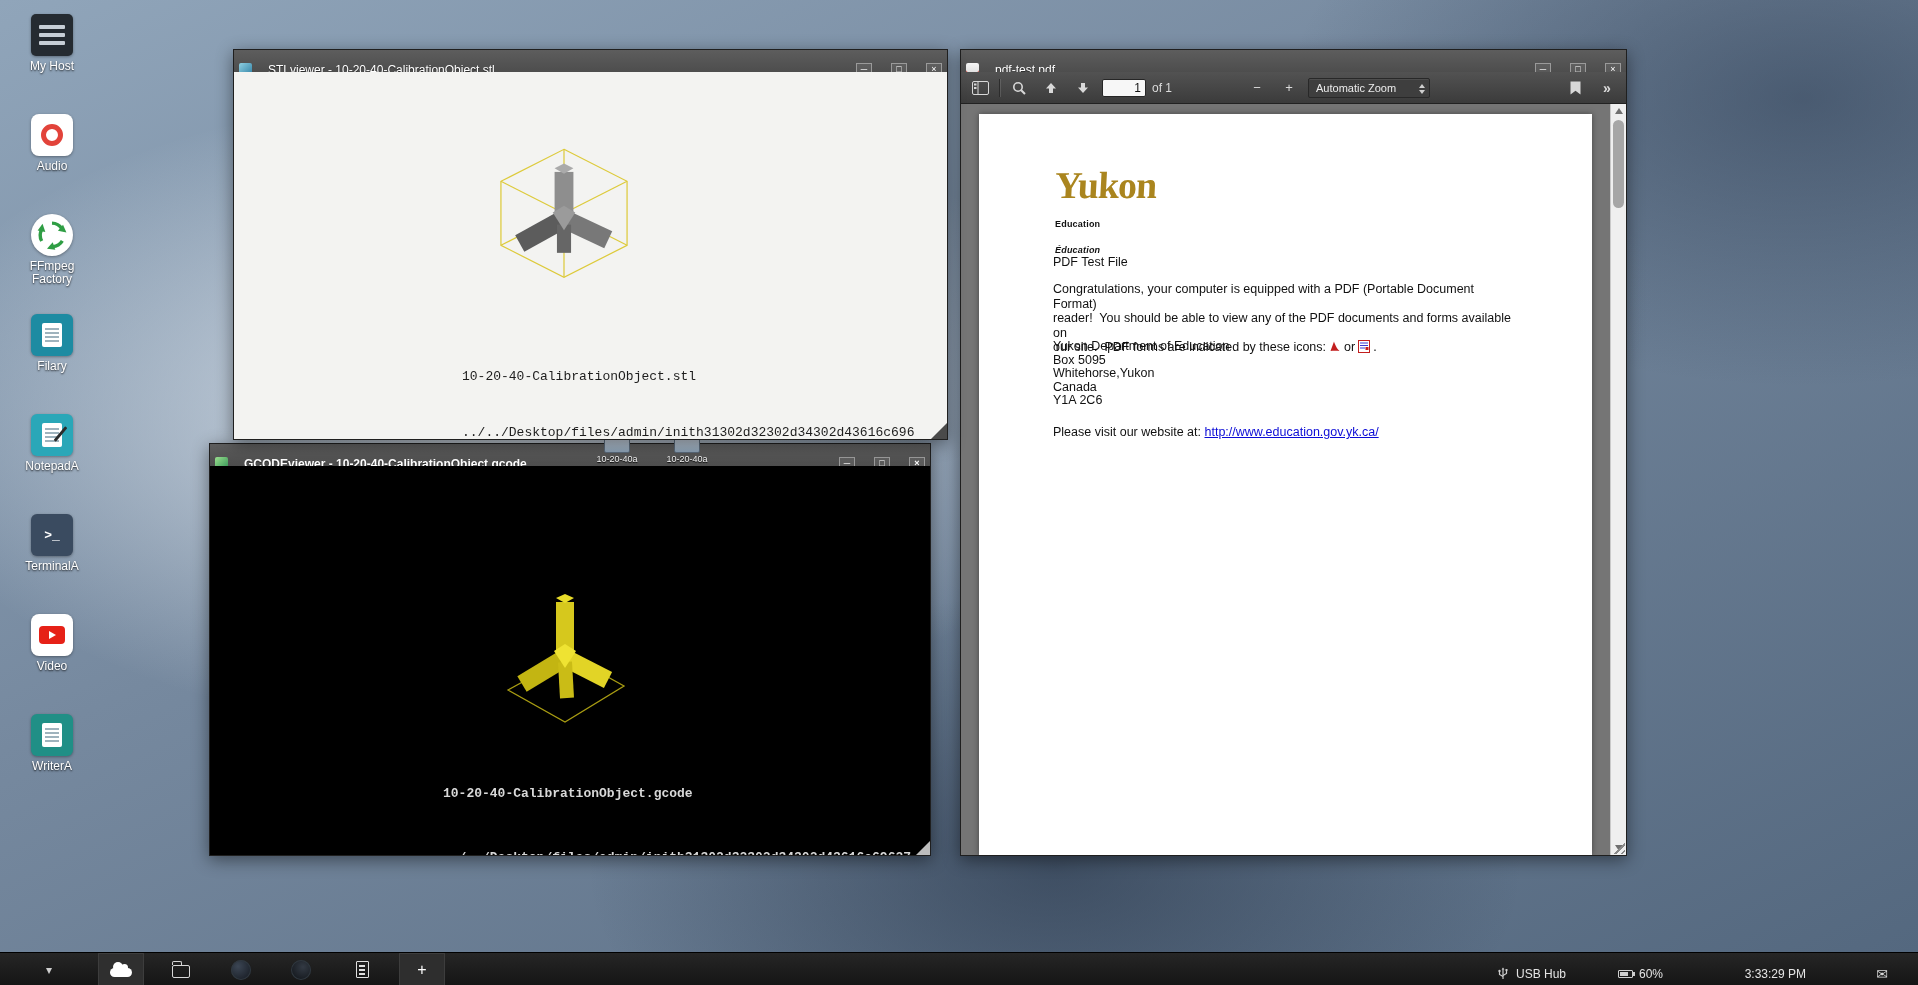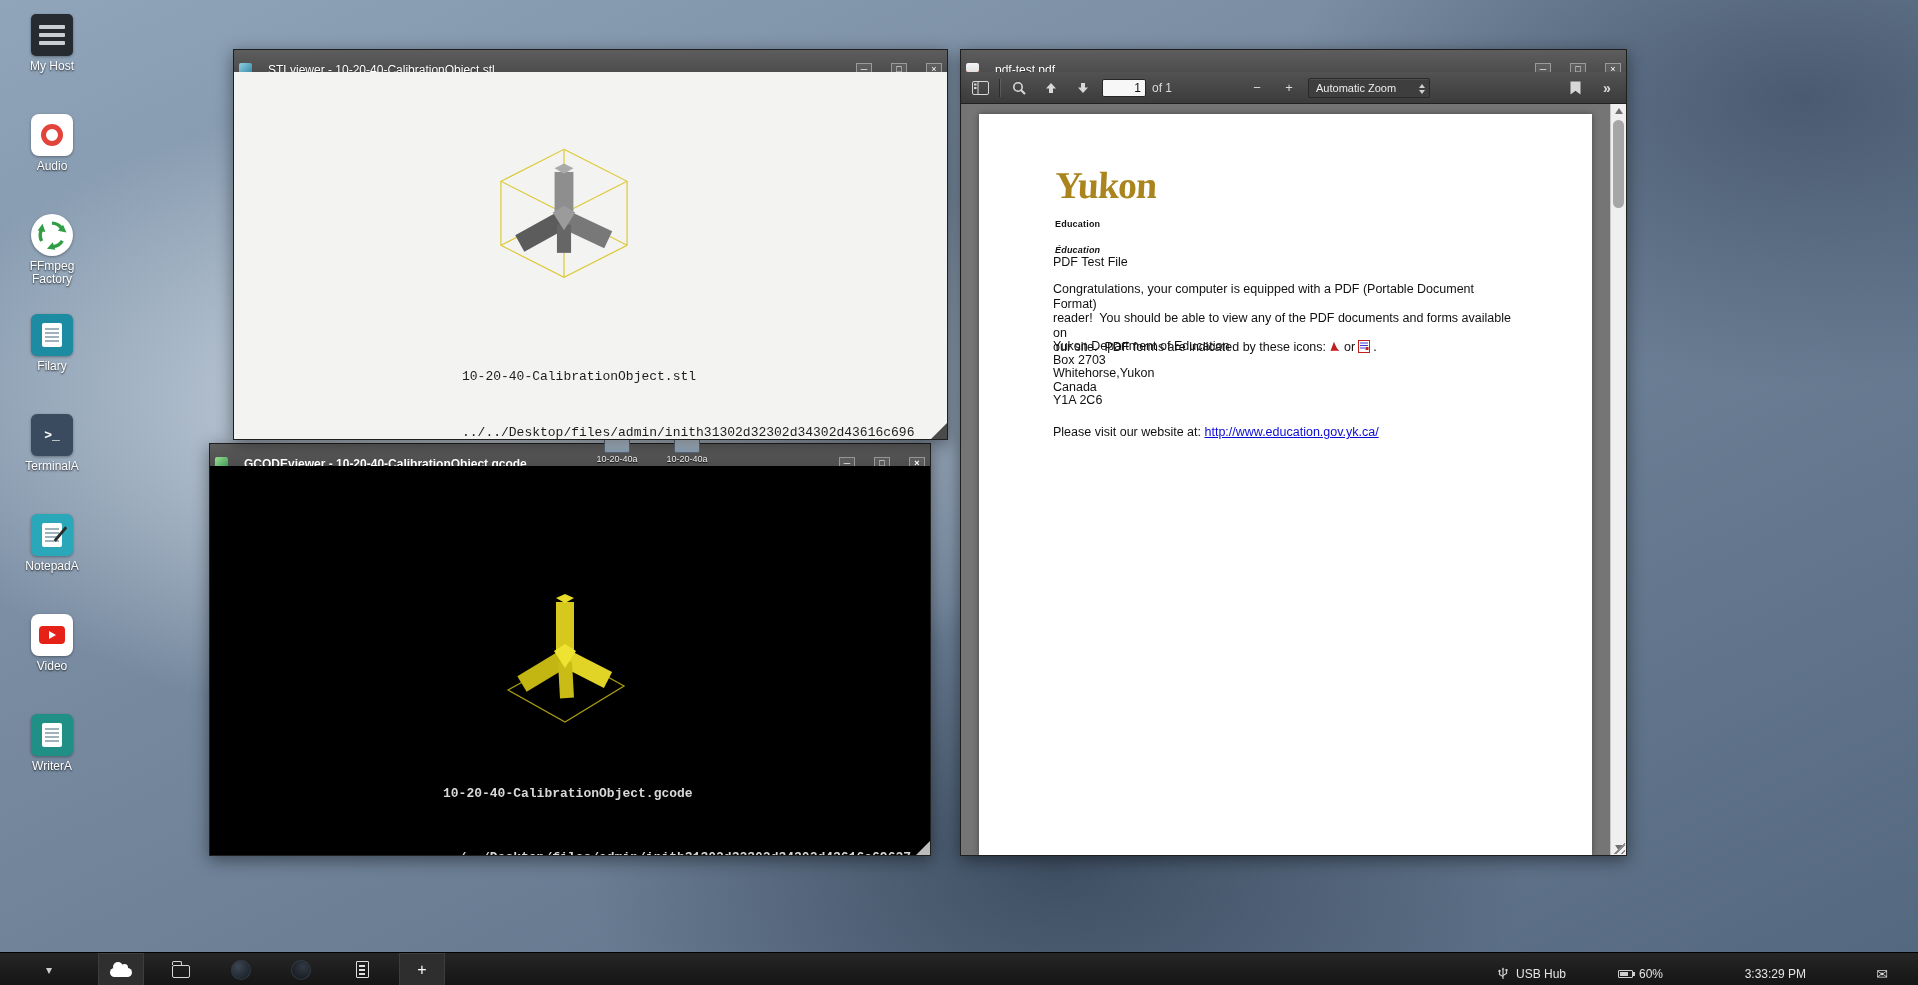--- a/index.html
+++ b/index.html
@@ -173,29 +173,29 @@
       </div>
       <div class="dlabel">FFmpeg Factory</div>
     </div>
     <div class="desk-item">
       <div class="ic ic-filary">
           <span class="mini-doc"></span>
         </div>
       <div class="dlabel">Filary</div>
     </div>
     <div class="desk-item">
-      <div class="ic ic-terminal"></div>
-      <div class="dlabel">TerminalA</div>
-    </div>
-    <div class="desk-item">
       <div class="ic ic-notepad">
           <span class="mini-doc"></span>
           <span class="pencil"></span>
         </div>
       <div class="dlabel">NotepadA</div>
+    </div>
+    <div class="desk-item">
+      <div class="ic ic-terminal"></div>
+      <div class="dlabel">TerminalA</div>
     </div>
     <div class="desk-item">
       <div class="ic ic-video">
           <span class="yt"></span>
         </div>
       <div class="dlabel">Video</div>
     </div>
     <div class="desk-item">
       <div class="ic ic-writer">
           <span class="mini-doc"></span>
@@ -352,21 +352,21 @@
                     <rect width="12" height="13" fill="#fff"></rect>
                     <path d="M1.5 11 C3 7 4.5 3 5 1.5 C5.5 3.5 8 9 10.5 11 C8 10.5 4 10.5 1.5 11Z" fill="#c21f1f"></path>
                   </svg></span><span>or</span><span class="mini-pdficon"><svg width="12" height="13" viewBox="0 0 12 13">
                     <rect x="0.5" y="0.5" width="11" height="12" fill="#fff" stroke="#c21f1f"></rect>
                     <path d="M2 3 H10 M2 5.5 H10 M2 8 H7" stroke="#3a3ad0" stroke-width="1" fill="none"></path>
                     <rect x="7.5" y="7" width="3" height="3" fill="#c21f1f"></rect>
                   </svg></span><span>.</span></div>
           </div>
           <div class="doc-address">
             <div>Yukon Department of Education</div>
-            <div>Box 2703</div>
+            <div>Box 5095</div>
             <div>Whitehorse,Yukon</div>
             <div>Canada</div>
             <div>Y1A 2C6</div>
           </div>
           <div class="doc-site">
             <span>Please visit our website at:</span>
             <a>http://www.education.gov.yk.ca/</a>
           </div>
         </div>
       </div>

